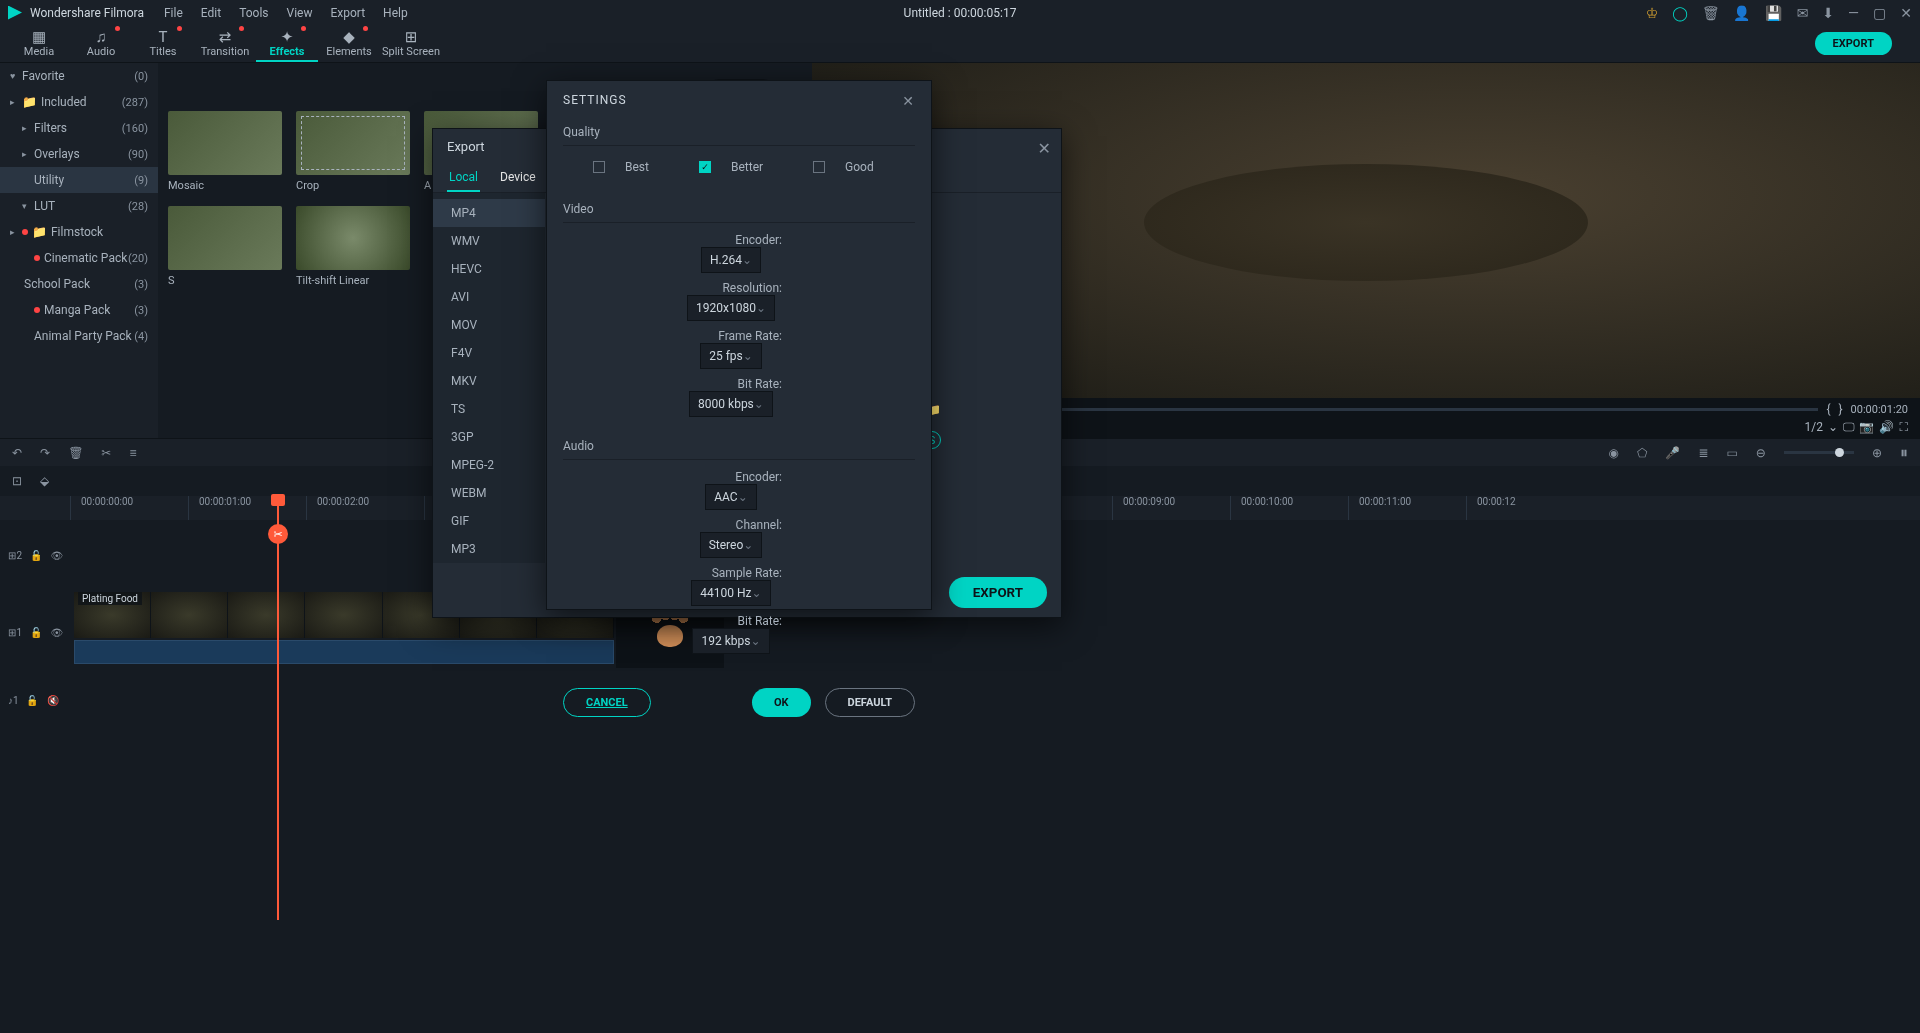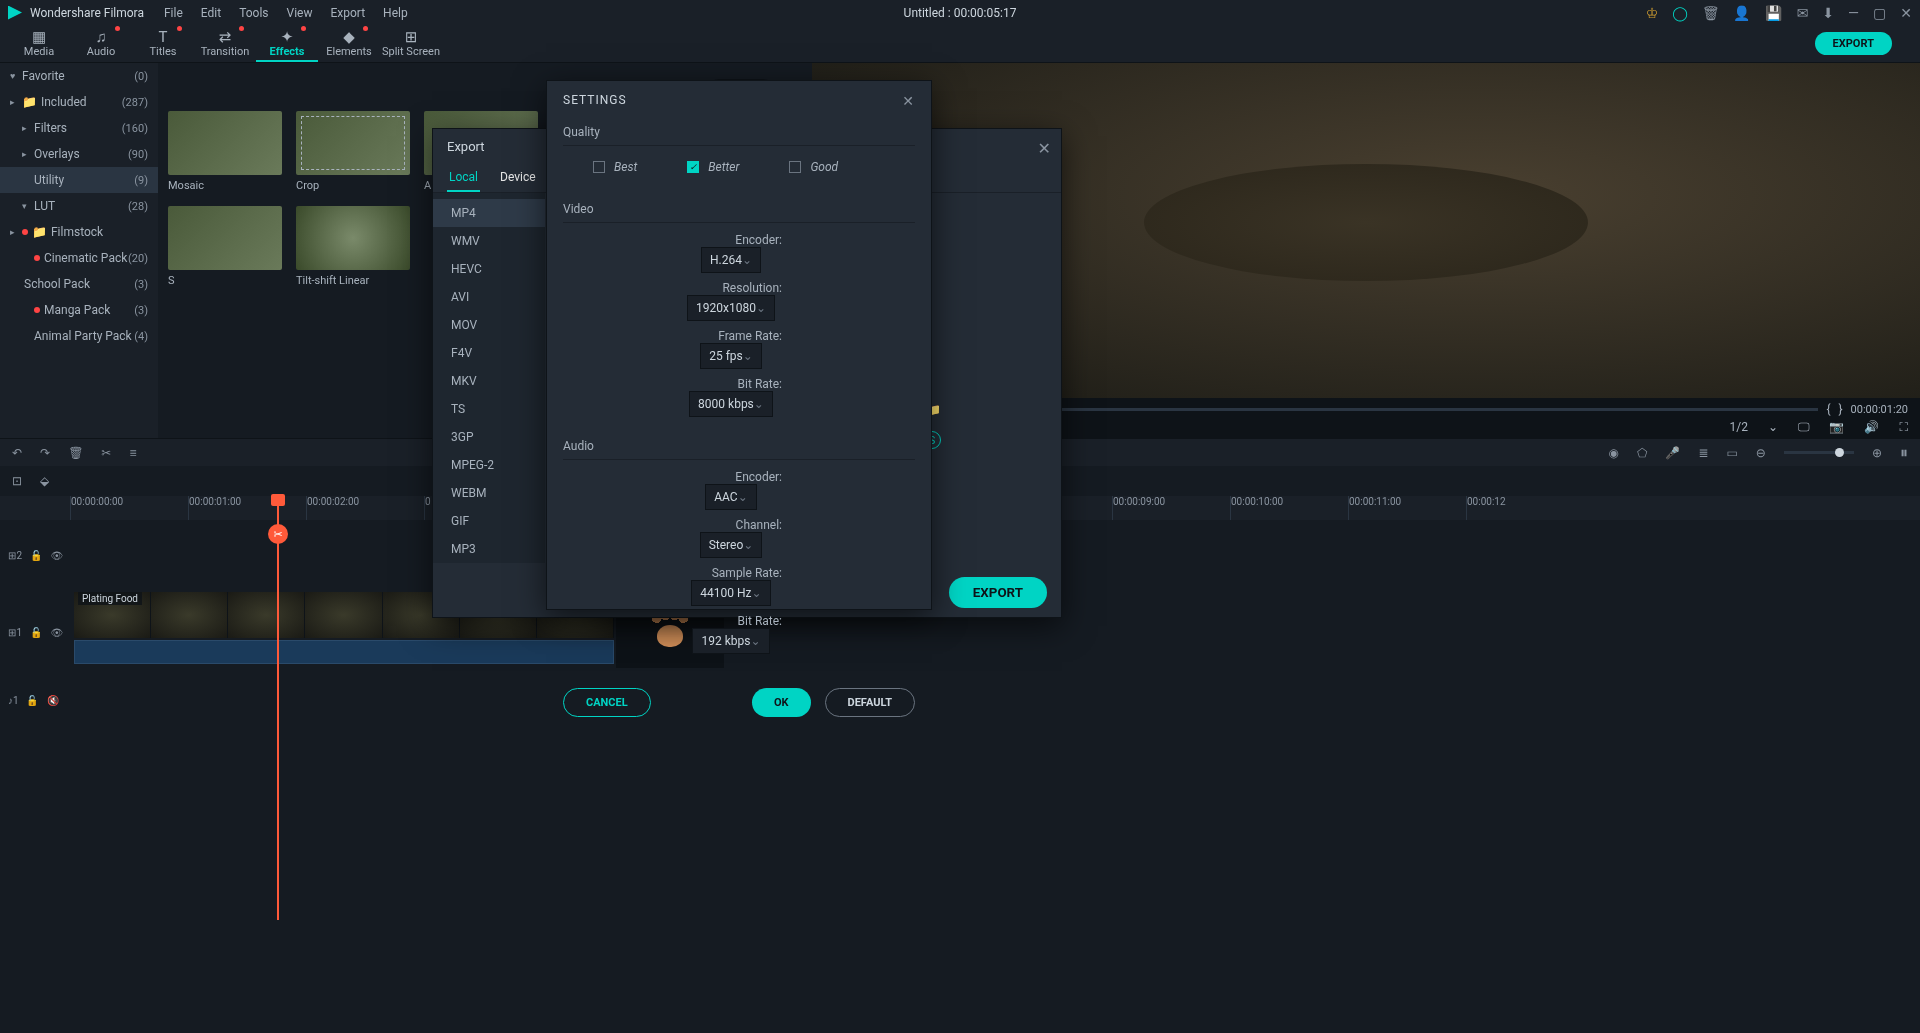--- a/index.html
+++ b/index.html
@@ -45,33 +45,33 @@
 .thumb .img.dashed { outline:1px dashed #a8b2bd; outline-offset:-6px; }
 .thumb .img.circle::after { content:''; position:absolute; inset:6px 22px; border-radius:50%; background:linear-gradient(135deg,#7a8a6a,#9aaa8a); }
 .thumb .img.blur { filter:blur(0.5px); background:radial-gradient(circle,#7a8a6a,#3a4a2a); }
 .thumb .lbl { color:#a8b2bd; font-size:11px; margin-top:4px; }
 
 .preview { flex:1; background:#0e1318; position:relative; }
 .preview-img { position:absolute; inset:0 0 40px 0; background:radial-gradient(ellipse at 60% 40%,#4a4030,#1a1a15); }
 .preview-img::after { content:''; position:absolute; left:30%; top:30%; width:40%; height:35%; background:radial-gradient(ellipse,#3a3325,#2a251a); border-radius:50%; }
 .preview-bar { position:absolute; bottom:22px; left:0; right:0; height:14px; display:flex; align-items:center; padding:0 12px; gap:8px; }
 .preview-track { flex:1; height:3px; background:#2a3542; }
-.preview-ctrl { position:absolute; bottom:0; left:0; right:0; height:22px; display:flex; align-items:center; justify-content:flex-end; padding:0 12px; gap:20px; color:#a8b2bd; }
+.preview-ctrl { position:absolute; bottom:0; left:0; right:0; height:22px; display:flex; align-items:center; justify-content:flex-end; padding:0 12px; gap:5px; color:#a8b2bd; }
 
 
 .action-row { height:28px; background:#1a2028; display:flex; align-items:center; padding:0 12px; gap:18px; color:#8a94a0; border-top:1px solid #0e1318; }
 .action-row .spacer { flex:1; }
 .zoom-track { width:70px; height:3px; background:#2a3542; position:relative; }
 .zoom-track::after { content:''; position:absolute; right:10px; top:-3px; width:9px; height:9px; background:#cdd6de; border-radius:50%; }
 
 
 .timeline { background:#151b22; height:567px; }
 .tl-header { height:30px; display:flex; align-items:center; padding:0 12px; gap:18px; color:#8a94a0; }
 .tl-ruler { height:24px; background:#1a2028; position:relative; display:flex; padding-left:70px; }
-.tl-tick { flex:0 0 118px; font-size:10px; color:#8a94a0; border-left:1px solid #2a3542; padding-left:0; }
+.tl-tick { flex:0 0 118px; font-size:10px; color:#8a94a0; border-left:1px solid #2a3542; padding-left:10px; }
 .playhead { position:absolute; left:277px; top:0; bottom:-400px; width:2px; background:#ff5a3a; z-index:5; }
 .playhead::before { content:''; position:absolute; top:-2px; left:-6px; width:14px; height:12px; background:#ff5a3a; border-radius:2px; }
 .playhead::after { content:'✂'; position:absolute; top:28px; left:-9px; width:20px; height:20px; background:#ff5a3a; color:#fff; border-radius:50%; font-size:11px; display:flex; align-items:center; justify-content:center; }
 
 .tracks { position:relative; padding-left:70px; }
 .track-row { height:70px; position:relative; display:flex; align-items:center; }
 .track-row.thin { height:24px; }
 .track-lbl { position:absolute; left:-62px; display:flex; gap:8px; align-items:center; color:#8a94a0; font-size:10px; }
 .clip { height:76px; display:flex; position:absolute; left:4px; top:60px; }
 .clip-seg { width:78px; height:46px; background:radial-gradient(ellipse,#3a3a2a,#1a1a15); border-right:1px solid #0e1318; }
@@ -96,30 +96,30 @@
 .exp-footer { padding:14px; display:flex; justify-content:flex-end; }
 .btn-export2 { background:#00d4c4; color:#0e1318; font-weight:bold; border:none; border-radius:16px; padding:8px 24px; cursor:pointer; }
 .exp-close { position:absolute; right:10px; top:10px; color:#8a94a0; cursor:pointer; font-size:16px; }
 
 .dlg-settings { left:546px; top:80px; width:386px; height:530px; background:#242c36; z-index:30; }
 .dlg-settings .hdr { padding:12px 16px; color:#cdd6de; font-size:12px; letter-spacing:1px; display:flex; }
 .dlg-settings .hdr .x { margin-left:auto; cursor:pointer; color:#8a94a0; font-size:14px; }
 .sect { padding:4px 16px 10px; }
 .sect-title { color:#a8b2bd; font-size:12px; margin-bottom:10px; border-bottom:1px solid #1a2028; padding-bottom:6px; }
 .quality-row { display:flex; gap:50px; padding:4px 30px 14px; }
-.chk { display:flex; align-items:center; gap:9px; cursor:pointer;font-style:italic; }
+.chk { display:flex; align-items:center; gap:20px; cursor:pointer; }
 .chk .box { width:12px; height:12px; border:1px solid #6a7480; display:flex; align-items:center; justify-content:center; font-size:9px; }
 .chk.on .box { background:#00d4c4; border-color:#00d4c4; color:#0e1318; }
 .form-row { display:flex; align-items:center; margin-bottom:8px; padding-right:16px;flex-direction:column; }
 .form-row .lbl { width:130px; text-align:right; padding-right:14px; color:#a8b2bd; font-size:12px; }
 .form-row .sel { flex:1; background:#1a2028; border:1px solid #0e1318; padding:5px 8px; color:#cdd6de; font-size:12px; display:flex; }
 .form-row .sel::after { content:'⌄'; margin-left:auto; color:#6a7480; }
 .dlg-btns { display:flex; gap:14px; padding:16px; justify-content:flex-start; }
 .btn { border-radius:16px; padding:7px 22px; font-size:11px; font-weight:bold; cursor:pointer; }
-.btn-cancel { background:transparent; border:1px solid #00d4c4; color:#00d4c4; }
+.btn-cancel { background:transparent; border:1px solid #00d4c4; color:#00d4c4;text-decoration:underline; }
 .btn-ok { background:#00d4c4; border:none; color:#0e1318; margin-left:auto; }
 .btn-default { background:transparent; border:1px solid #6a7480; color:#cdd6de; }
 
 .folder-icon { position:absolute; right:120px; top:274px; color:#a8b2bd; z-index:22; }
 .s-hint { position:absolute; right:120px; top:302px; width:18px; height:18px; border:1px solid #00d4c4; border-radius:10px; color:#00d4c4; font-size:11px; display:flex; align-items:center; justify-content:center; z-index:22; }
 </style>
 </head>
 <body>
 
 <div class="titlebar">

